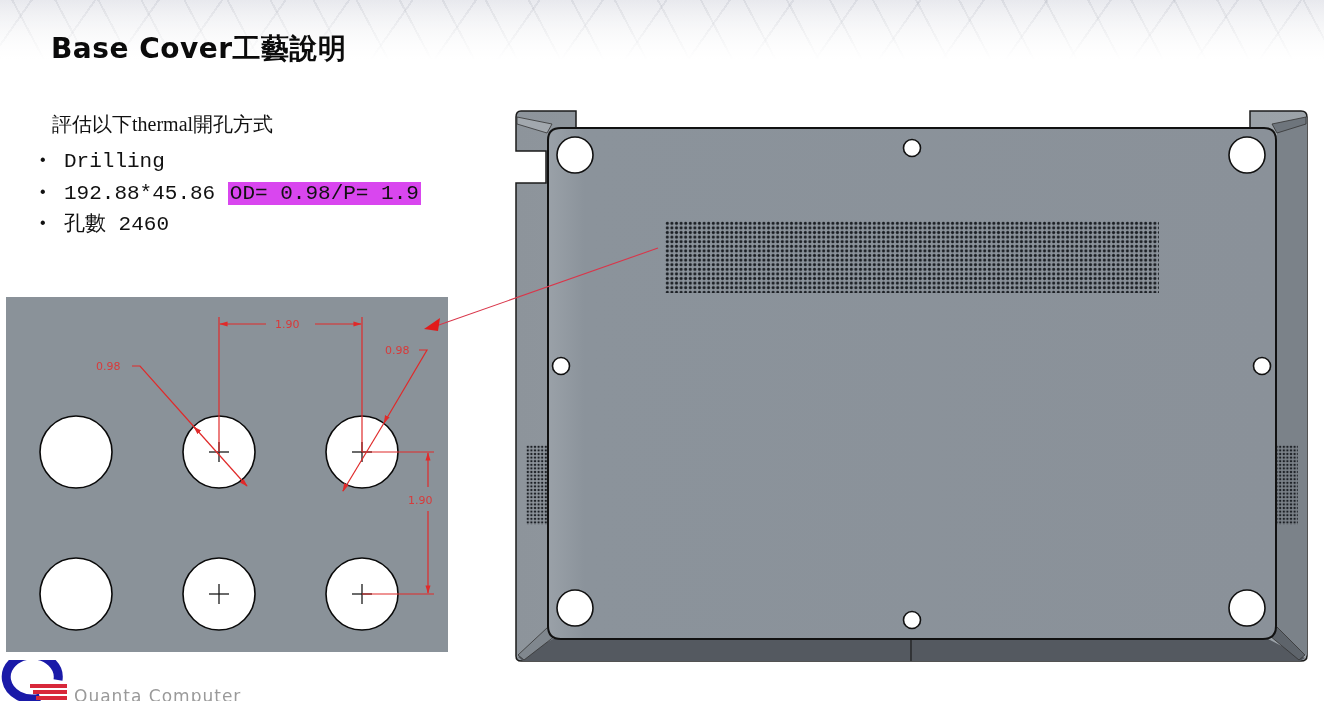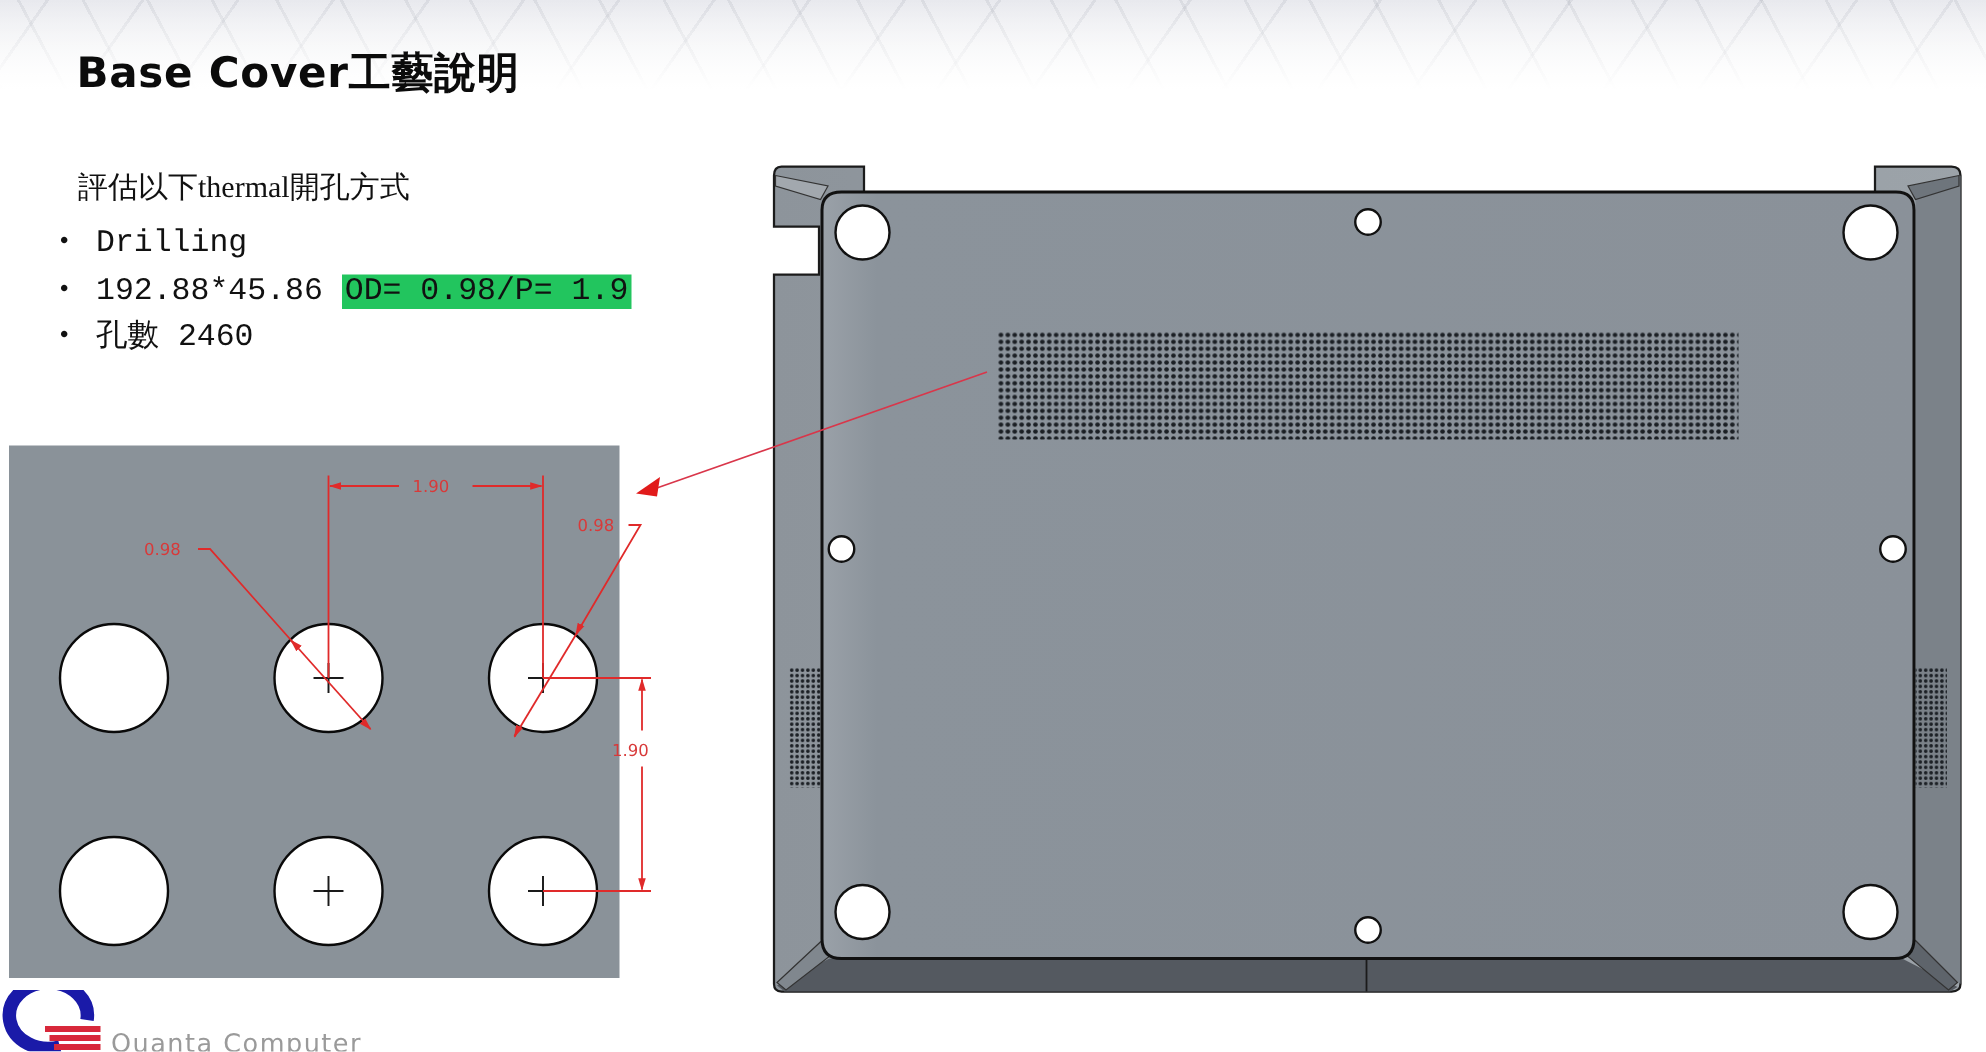--- a/index.html
+++ b/index.html
@@ -24,24 +24,24 @@
   .intro {
     position:absolute; left:52px; top:111px; font-size:20px; color:#111;
     font-family:Liberation Serif, serif;
   }
   .bullets {
     position:absolute; left:38px; top:146px; margin:0; padding:0; list-style:none;
     font-size:21px; color:#111; font-family:Liberation Mono, monospace;
   }
   .bullets li { height:31.5px; line-height:31px; white-space:nowrap; }
   .bullets .dot { display:inline-block; width:26px; font-size:16px; vertical-align:2px; }
-  .hl { background:#22c55e; padding:0 2px; }
+  .hl { background:#d946ef; padding:0 2px; }
 
   .detail-panel {
-    position:absolute; left:6px; top:297px; width:407px; height:355px;
+    position:absolute; left:6px; top:297px; width:442px; height:355px;
     background:#8a9299;
   }
   .cover {
     position:absolute; left:0; top:0; width:1324px; height:701px; pointer-events:none;
   }
   .logo { position:absolute; left:0; top:660px; width:260px; height:41px; }
   .logo-text {
     position:absolute; left:74px; top:686px; font-size:17px; color:#9a9a9a;
     font-family:"DejaVu Sans", sans-serif; letter-spacing:1px;
   }

